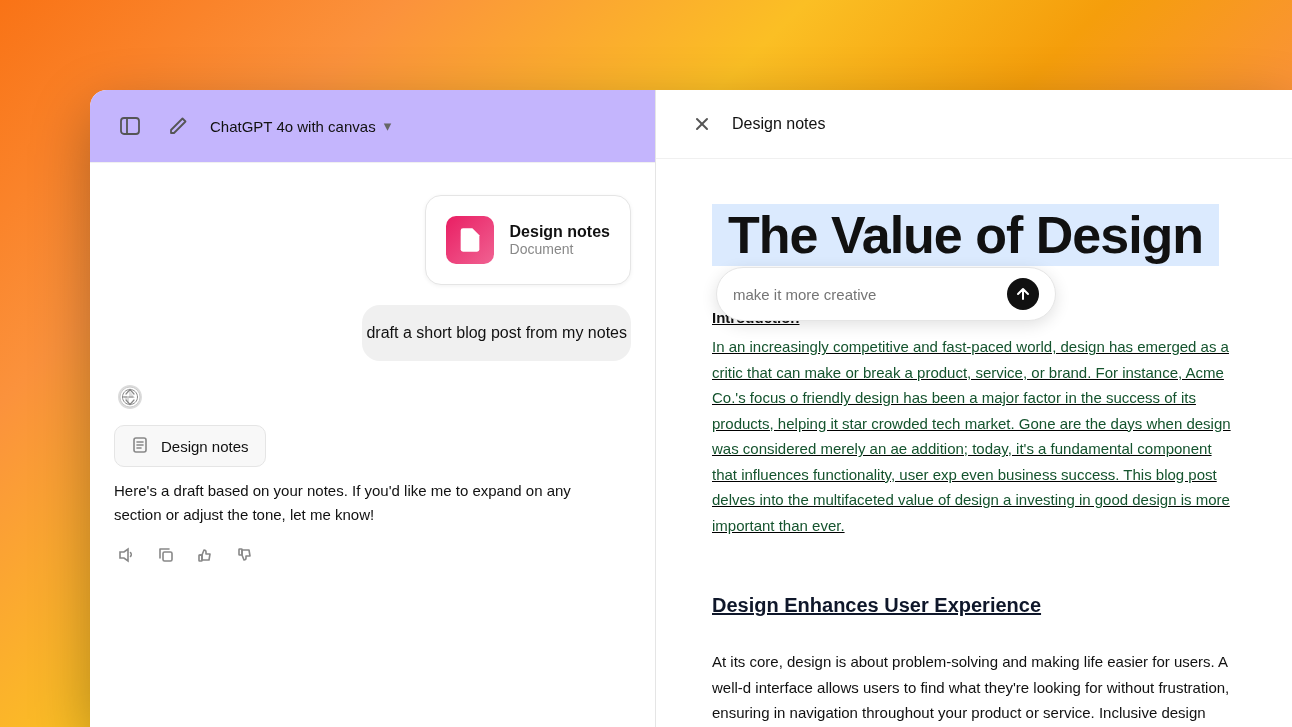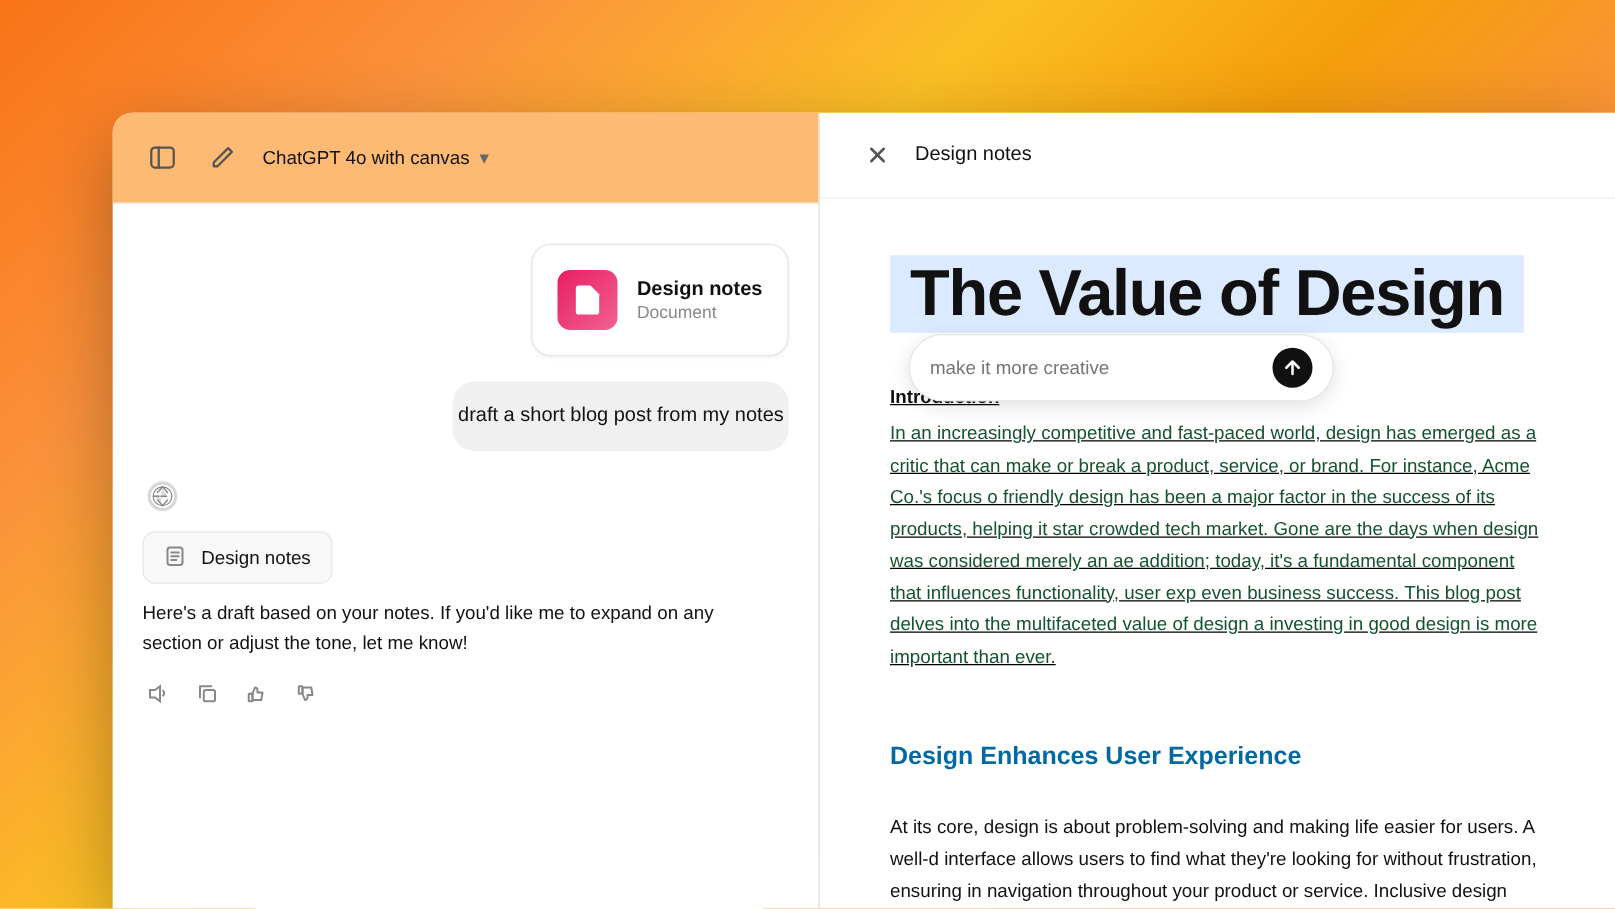--- a/index.html
+++ b/index.html
@@ -43,21 +43,21 @@
       overflow: hidden;
     }
 
     
     .chat-header {
       display: flex;
       align-items: center;
       gap: 16px;
       padding: 20px 24px;
       border-bottom: 1px solid #f0f0f0;
-      background: #fdba74;
+      background: #c4b5fd;
     }
 
     .header-icon {
       width: 32px;
       height: 32px;
       display: flex;
       align-items: center;
       justify-content: center;
       cursor: pointer;
       color: #666;
@@ -256,21 +256,21 @@
       line-height: 1.1;
       letter-spacing: -1px;
       background: #dbeafe;
       display: inline;
       padding: 2px 16px;
     }
 
     .edit-input-wrapper {
       position: absolute;
       top: 60px;
-      left: 15px;
+      left: 4px;
       background: #ffffff;
       border: 1px solid #e5e5e5;
       border-radius: 50px;
       display: flex;
       align-items: center;
       gap: 8px;
       padding: 10px 16px;
       box-shadow: 0 4px 16px rgba(0,0,0,0.12);
       min-width: 340px;
       z-index: 10;
@@ -293,23 +293,24 @@
       display: flex;
       align-items: center;
       justify-content: center;
       cursor: pointer;
       flex-shrink: 0;
     }
 
     .section-title {
       font-size: 20px;
       font-weight: 700;
-      color: #0369a1;
+      color: #0f172a;
       margin-top: 56px;
       margin-bottom: 12px;
+      text-decoration: underline;
     }
 
     .first-section {
       margin-top: 45px;
       text-decoration: underline;
     }
 
     .section-intro {
       font-size: 15px;
       font-weight: 700;

